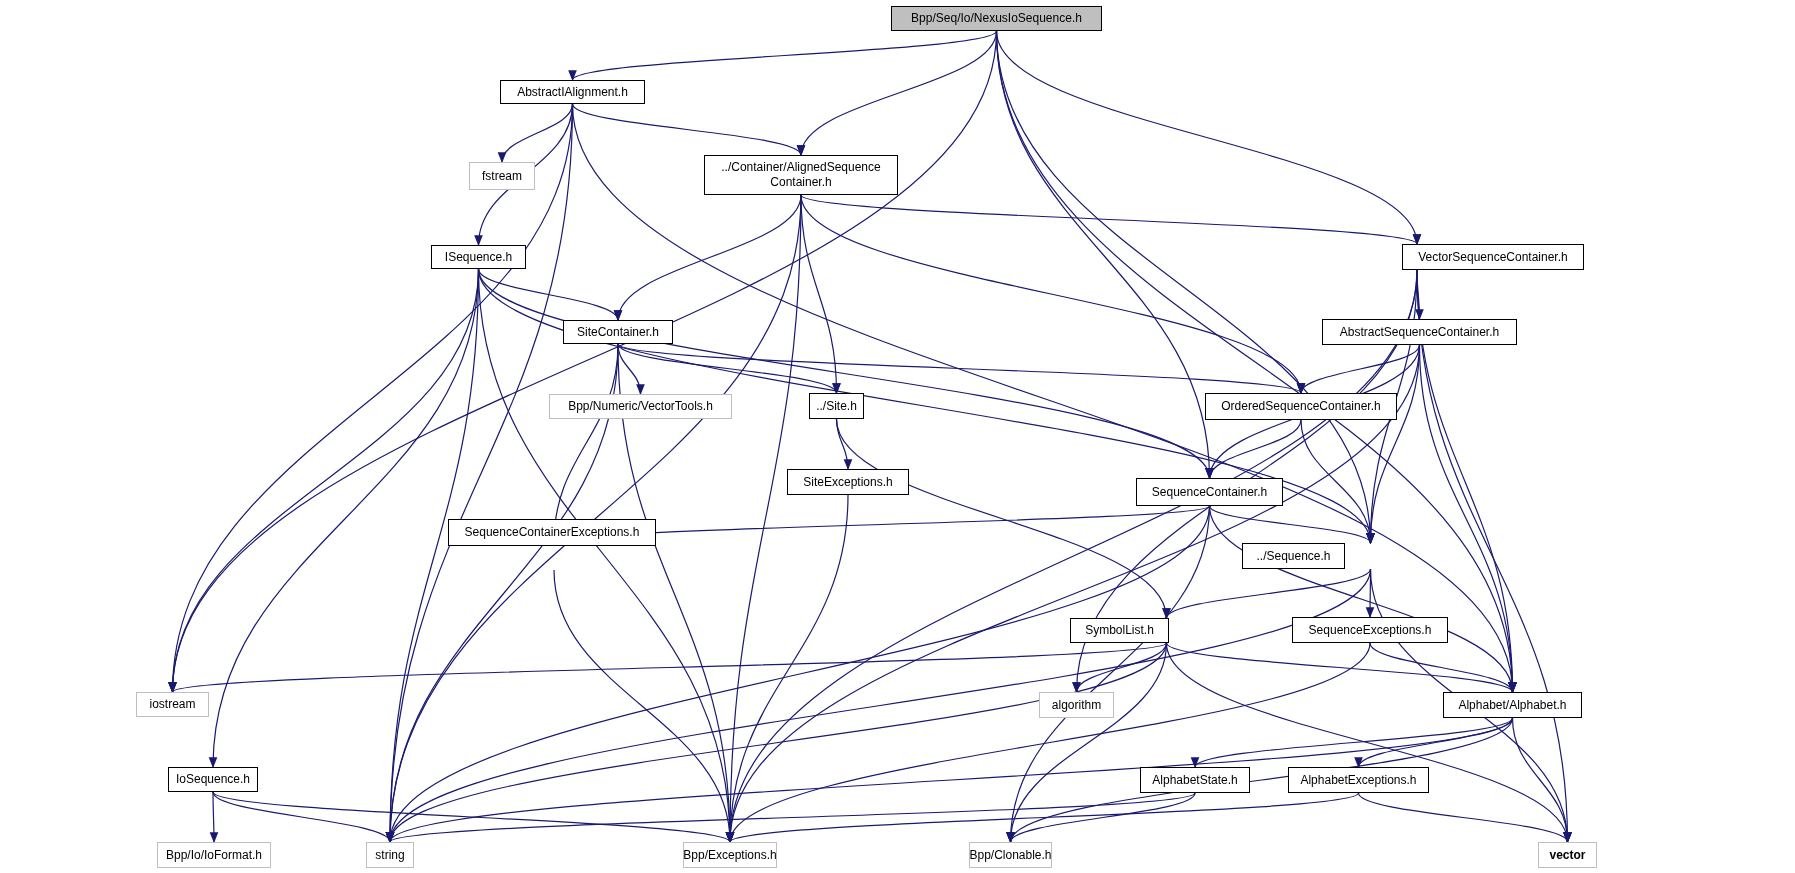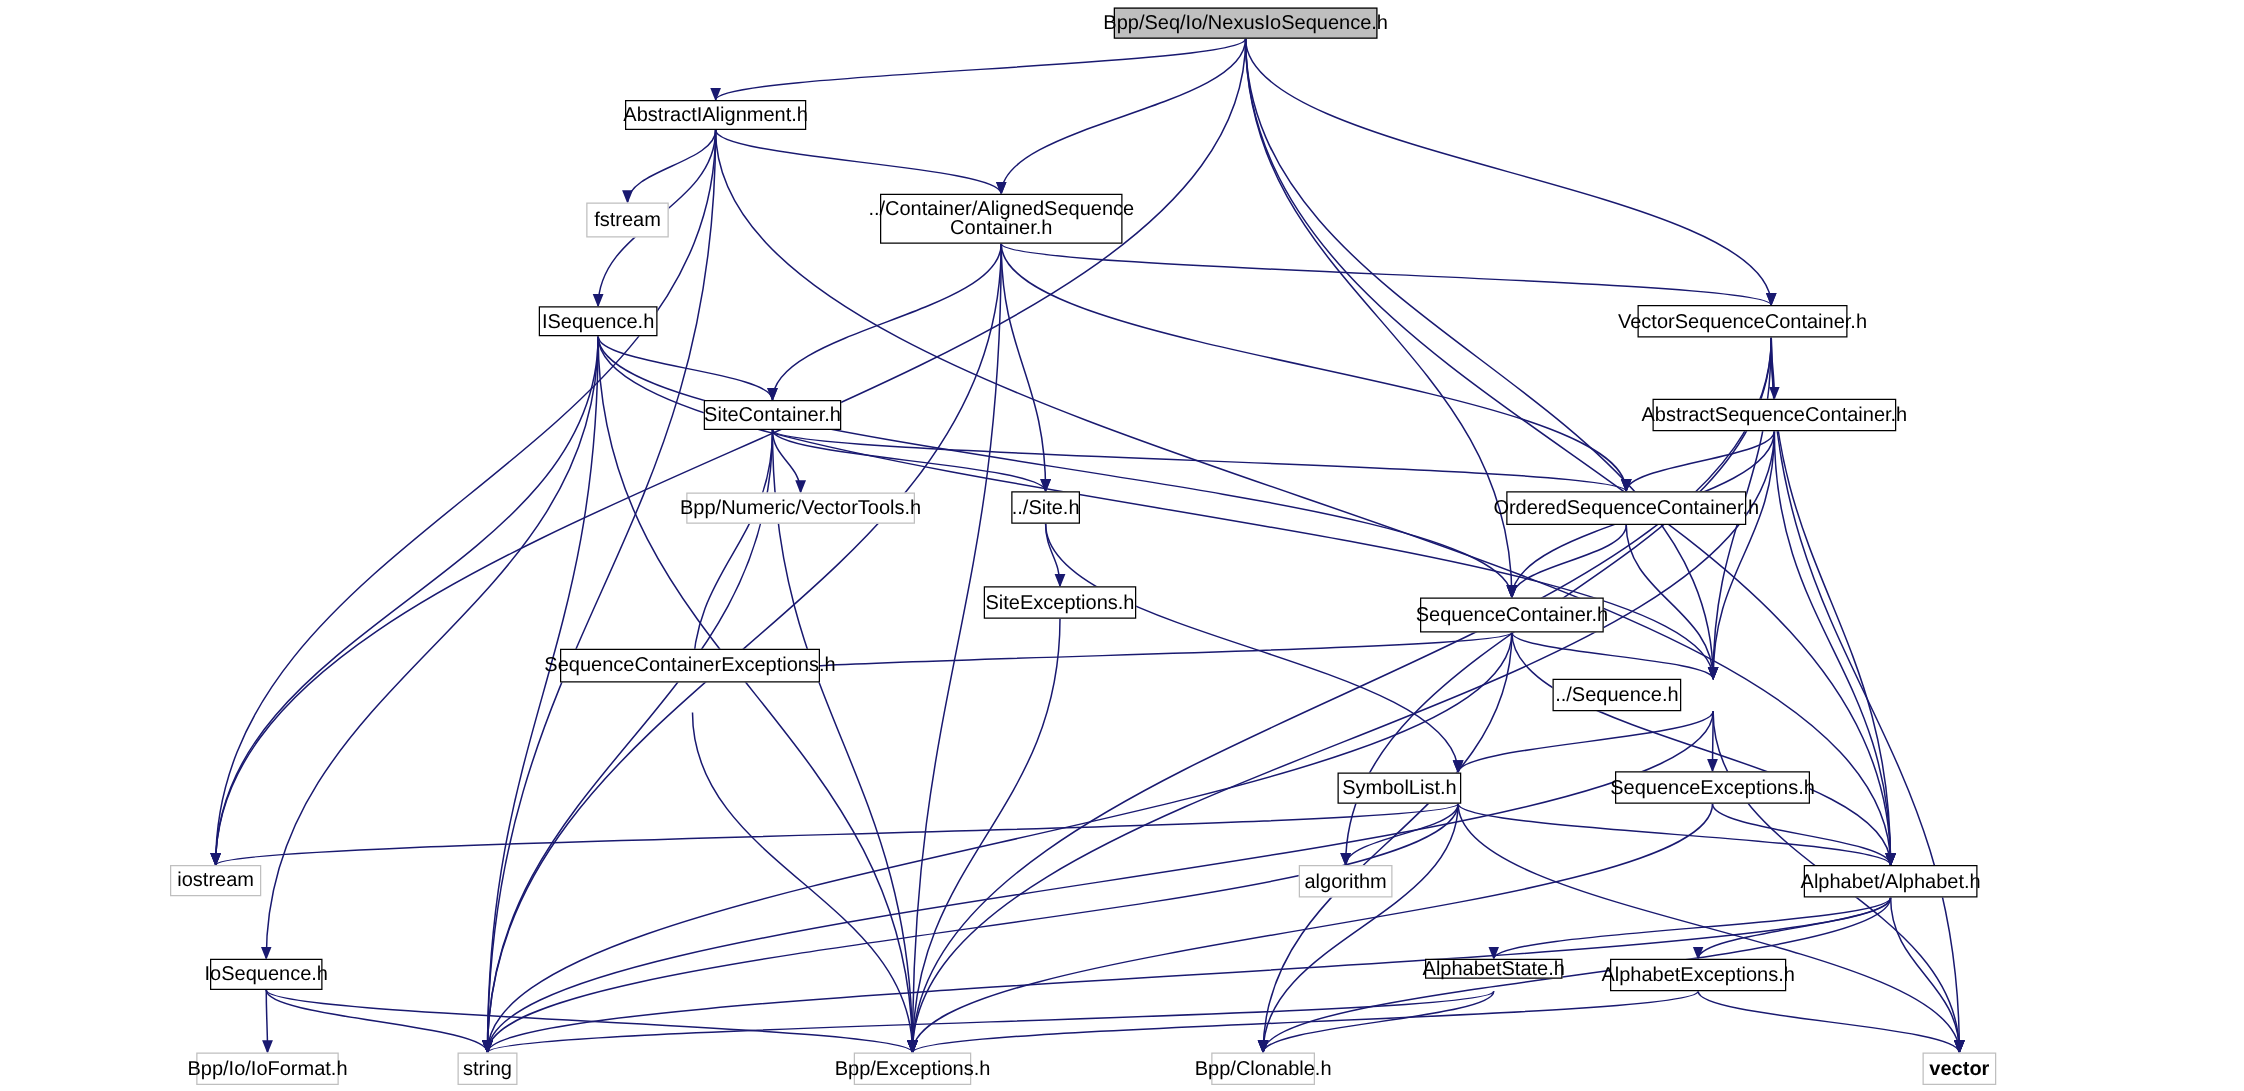--- a/index.html
+++ b/index.html
@@ -1,20 +1,20 @@
 <!DOCTYPE html>
 <html><head>
 <meta charset="utf-8">
 <style>
   html, body { margin: 0; padding: 0; background: #ffffff; }
   body { width: 1795px; height: 873px; position: relative; overflow: hidden;
          font-family: "Liberation Sans", sans-serif; }
   #graph { position: absolute; left: 0; top: 0; width: 1795px; height: 873px; }
   .node { position: absolute; box-sizing: border-box; background: #fff;
-          border: 1.5px solid #000; font-size: 16px; color: #000;
+          border: 1.5px solid #000; font-size: 12px; color: #000;
           display: flex; align-items: center; justify-content: center;
           text-align: center; line-height: 15px; white-space: pre-line; }
   .node.ext { border: 1.5px solid #bfbfbf; }
   .node.root { background: #bfbfbf; border-color: #000; }
   .node.doc { cursor: pointer; }
 </style>
 </head>
 <body>
 
 <svg id="graph" xmlns="http://www.w3.org/2000/svg" width="1795" height="873">
@@ -105,36 +105,36 @@
     </g>
 </svg>
 
 <div id="nodes">
   <div class="node root" style="left: 891px; top: 6px; width: 211px; height: 25px;">Bpp/Seq/Io/NexusIoSequence.h</div>
   <div class="node doc" style="left: 500px; top: 80px; width: 145px; height: 24px;">AbstractIAlignment.h</div>
   <div class="node ext" style="left: 469px; top: 162px; width: 66px; height: 28px;">fstream</div>
   <div class="node doc" style="left: 704px; top: 155px; width: 194px; height: 40px;">../Container/AlignedSequence
 Container.h</div>
   <div class="node doc" style="left: 431px; top: 245px; width: 95px; height: 24px;">ISequence.h</div>
-  <div class="node doc" style="left: 1310px; top: 244px; width: 168px; height: 26px;">VectorSequenceContainer.h</div>
+  <div class="node doc" style="left: 1402px; top: 244px; width: 182px; height: 26px;">VectorSequenceContainer.h</div>
   <div class="node doc" style="left: 563px; top: 320px; width: 110px; height: 24px;">SiteContainer.h</div>
   <div class="node ext" style="left: 549px; top: 394px; width: 183px; height: 25px;">Bpp/Numeric/VectorTools.h</div>
   <div class="node doc" style="left: 1322px; top: 319px; width: 195px; height: 26px;">AbstractSequenceContainer.h</div>
   <div class="node doc" style="left: 809px; top: 393px; width: 55px; height: 26px;">../Site.h</div>
   <div class="node doc" style="left: 1205px; top: 393px; width: 192px; height: 27px;">OrderedSequenceContainer.h</div>
   <div class="node doc" style="left: 1136px; top: 478px; width: 147px; height: 28px;">SequenceContainer.h</div>
   <div class="node doc" style="left: 787px; top: 469px; width: 122px; height: 26px;">SiteExceptions.h</div>
   <div class="node doc" style="left: 448px; top: 519px; width: 208px; height: 27px;">SequenceContainerExceptions.h</div>
   <div class="node doc" style="left: 1242px; top: 543px; width: 103px; height: 26px;">../Sequence.h</div>
   <div class="node doc" style="left: 1070px; top: 618px; width: 99px; height: 25px;">SymbolList.h</div>
   <div class="node doc" style="left: 1292px; top: 617px; width: 156px; height: 26px;">SequenceExceptions.h</div>
   <div class="node ext" style="left: 136px; top: 692px; width: 73px; height: 25px;">iostream</div>
   <div class="node ext" style="left: 1039px; top: 692px; width: 75px; height: 26px;">algorithm</div>
   <div class="node doc" style="left: 1443px; top: 692px; width: 139px; height: 26px;">Alphabet/Alphabet.h</div>
   <div class="node doc" style="left: 168px; top: 767px; width: 90px; height: 25px;">IoSequence.h</div>
-  <div class="node doc" style="left: 1140px; top: 767px; width: 110px; height: 16px;">AlphabetState.h</div>
+  <div class="node doc" style="left: 1140px; top: 767px; width: 110px; height: 26px;">AlphabetState.h</div>
   <div class="node doc" style="left: 1288px; top: 767px; width: 141px; height: 26px;">AlphabetExceptions.h</div>
   <div class="node ext" style="left: 157px; top: 842px; width: 114px; height: 26px;">Bpp/Io/IoFormat.h</div>
   <div class="node ext" style="left: 366px; top: 842px; width: 48px; height: 26px;">string</div>
   <div class="node ext" style="left: 683px; top: 842px; width: 94px; height: 26px;">Bpp/Exceptions.h</div>
   <div class="node ext" style="left: 969px; top: 842px; width: 83px; height: 26px;">Bpp/Clonable.h</div>
   <div class="node ext" style="left: 1538px; top: 842px; width: 59px; height: 26px; font-weight: bold;">vector</div>
 </div>
 
 </body></html>

